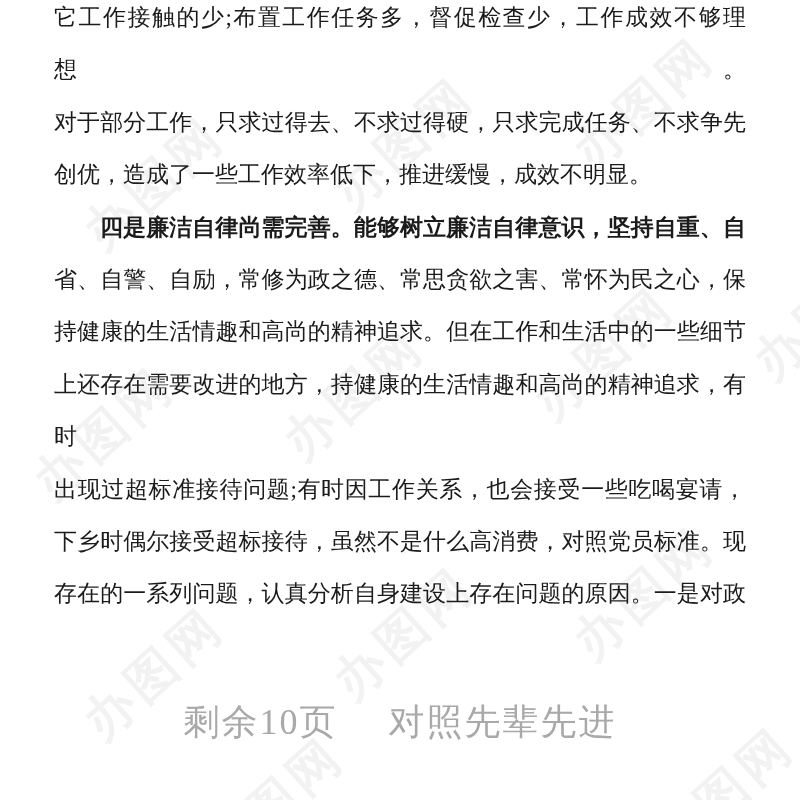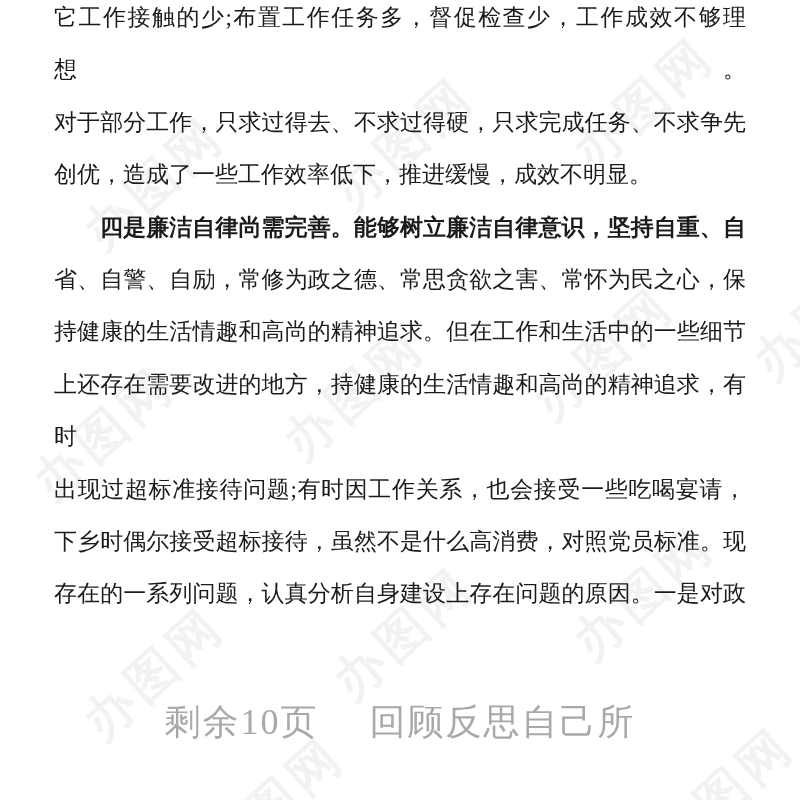--- a/index.html
+++ b/index.html
@@ -99,16 +99,16 @@
       <div class="line fill">省、自警、自励，常修为政之德、常思贪欲之害、常怀为民之心，保</div>
       <div class="line fill">持健康的生活情趣和高尚的精神追求。但在工作和生活中的一些细节</div>
       <div class="line fill">上还存在需要改进的地方，持健康的生活情趣和高尚的精神追求，有时</div>
       <div class="line fill">出现过超标准接待问题;有时因工作关系，也会接受一些吃喝宴请，</div>
       <div class="line fill">下乡时偶尔接受超标接待，虽然不是什么高消费，对照党员标准。现</div>
       <div class="line fill">存在的一系列问题，认真分析自身建设上存在问题的原因。一是对政</div>
     </div>
 
   <div class="footer">
     <span>剩余10页</span>
-    <span>回顾反思自己所</span>
+    <span>对照先辈先进</span>
   </div>
 
 </div>
 
 </body></html>

